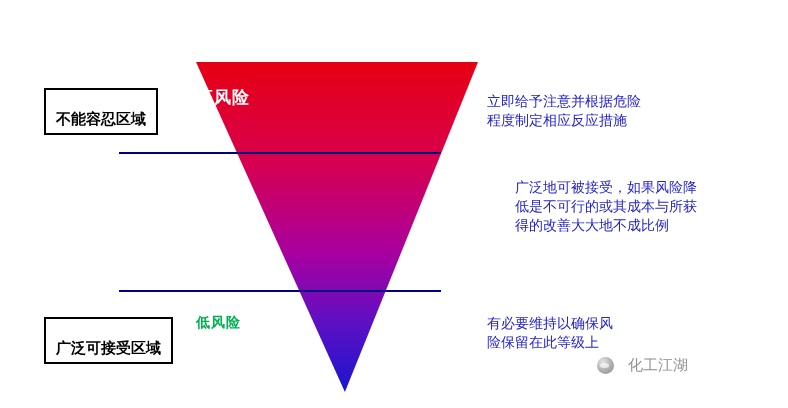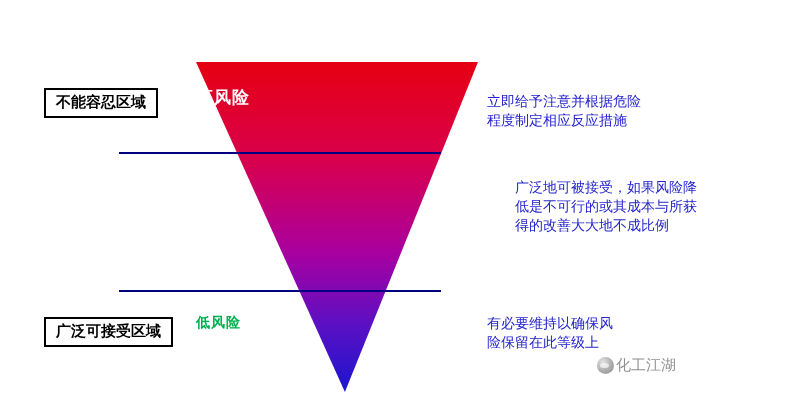--- a/index.html
+++ b/index.html
@@ -45,21 +45,21 @@
     background:var(--line);
   }
   .divider.top{top:152px;}
   .divider.bottom{top:290px;}
   
   .region-box{
     position:absolute;
     left:44px;
     border:2px solid #000000;
     background:#ffffff;
-    padding:3px 10px 4px 10px;
+    padding:20px 10px 4px 10px;
     font-weight:bold;
     font-size:15px;
     color:#000000;
     white-space:nowrap;
   }
   .region-box.r1{top:88px;}
   .region-box.r2{top:199px;}
   .region-box.r3{top:317px;}
   
   .note{
@@ -70,21 +70,21 @@
     line-height:19px;
     white-space:pre-line;
   }
   .note.n1{top:92px;}
   .note.n2{top:178px;margin-left:28px;}
   .note.n3{top:314px;}
   
   .watermark{
     position:absolute;
     left:597px;top:356px;
-    display:flex;align-items:center;gap:2px;
+    display:flex;align-items:center;gap:14px;
     color:#8f8f8f;
     font-size:15px;
   }
   .logo-dot{
     width:17px;height:17px;border-radius:50%;
     background:radial-gradient(circle at 35% 30%, #e4e4e4 0%, #b5b5b5 45%, #8a8a8a 100%);
     position:relative;
   }
   .logo-dot::after{
     content:"";

